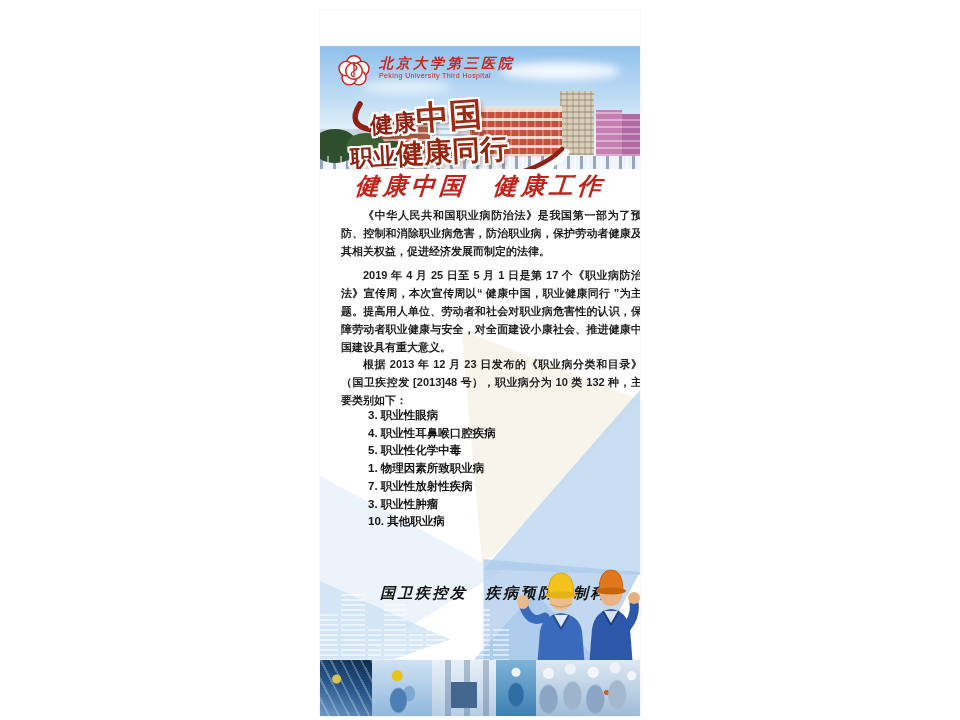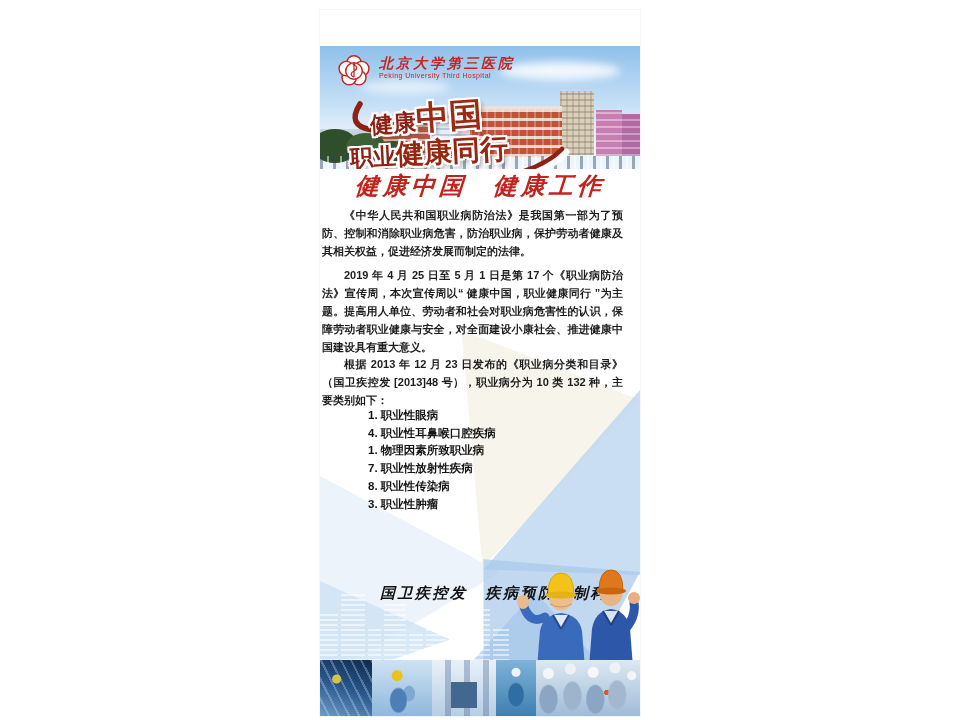--- a/index.html
+++ b/index.html
@@ -82,21 +82,21 @@
   .sk{margin-right:3px;background:linear-gradient(180deg,rgba(214,230,246,.35),rgba(165,198,232,.85));
       background-image:repeating-linear-gradient(0deg,rgba(255,255,255,.55) 0 2px,transparent 2px 5px);}
   .sk1{width:18px;height:52px;} .sk2{width:24px;height:72px;} .sk3{width:13px;height:40px;}
   .sk4{width:22px;height:62px;} .sk5{width:14px;height:34px;} .sk6{width:20px;height:50px;}
   .sk7{width:12px;height:28px;} .sk8{width:26px;height:58px;} .sk9{width:16px;height:38px;}
 
   
   .slogan{position:absolute;left:0;top:160px;width:320px;display:flex;justify-content:center;gap:26px;z-index:2;
     font-family:"DejaVu Serif","Liberation Serif",serif;font-weight:bold;font-style:italic;
     color:#c2231d;font-size:24px;letter-spacing:4px;transform:skewX(-4deg);}
-  .para{position:absolute;left:2px;width:301px;z-index:2;font-size:11px;font-weight:700;
+  .para{position:absolute;left:21px;width:301px;z-index:2;font-size:11px;font-weight:700;
         color:#1d1d1d;line-height:18px;text-align:justify;text-indent:22px;margin:0;}
   .p1{top:196px;} .p2{top:256px;} .p3{top:345px;}
   .dlist{position:absolute;left:48px;top:397px;width:250px;z-index:2;margin:0;padding:0;list-style:none;
          font-size:11.5px;font-weight:700;color:#141414;line-height:17.7px;}
   .dept{position:absolute;left:60px;top:574px;z-index:2;display:flex;gap:18px;
     font-family:"DejaVu Serif","Liberation Serif",serif;font-weight:bold;font-style:italic;
     color:#131313;font-size:15px;letter-spacing:2.5px;white-space:nowrap;}
 
   .workers{position:absolute;left:195px;top:535px;width:125px;height:135px;z-index:2;}
 
@@ -209,26 +209,27 @@
     <div class="slogan">
       <span>健康中国</span>
       <span>健康工作</span>
     </div>
 
     <p class="para p1">《中华人民共和国职业病防治法》是我国第一部为了预防、控制和消除职业病危害，防治职业病，保护劳动者健康及其相关权益，促进经济发展而制定的法律。</p>
     <p class="para p2">2019 年 4 月 25 日至 5 月 1 日是第 17 个《职业病防治法》宣传周，本次宣传周以“ 健康中国，职业健康同行 ”为主题。提高用人单位、劳动者和社会对职业病危害性的认识，保障劳动者职业健康与安全，对全面建设小康社会、推进健康中国建设具有重大意义。</p>
     <p class="para p3">根据 2013 年 12 月 23 日发布的《职业病分类和目录》（国卫疾控发 [2013]48 号），职业病分为 10 类 132 种，主要类别如下：</p>
 
     <ul class="dlist">
-      <li>1. 职业性眼病</li>
+      <li>3. 职业性眼病</li>
       <li>4. 职业性耳鼻喉口腔疾病</li>
+      <li>5. 职业性化学中毒</li>
       <li>1. 物理因素所致职业病</li>
       <li>7. 职业性放射性疾病</li>
-      <li>8. 职业性传染病</li>
       <li>3. 职业性肿瘤</li>
+      <li>10. 其他职业病</li>
     </ul>
 
     <div class="dept">
       <span>国卫疾控发</span>
       <span>疾病预防控制科</span>
     </div>
 
     <svg class="workers" viewBox="0 0 125 135" aria-hidden="true">
 
       <g>

